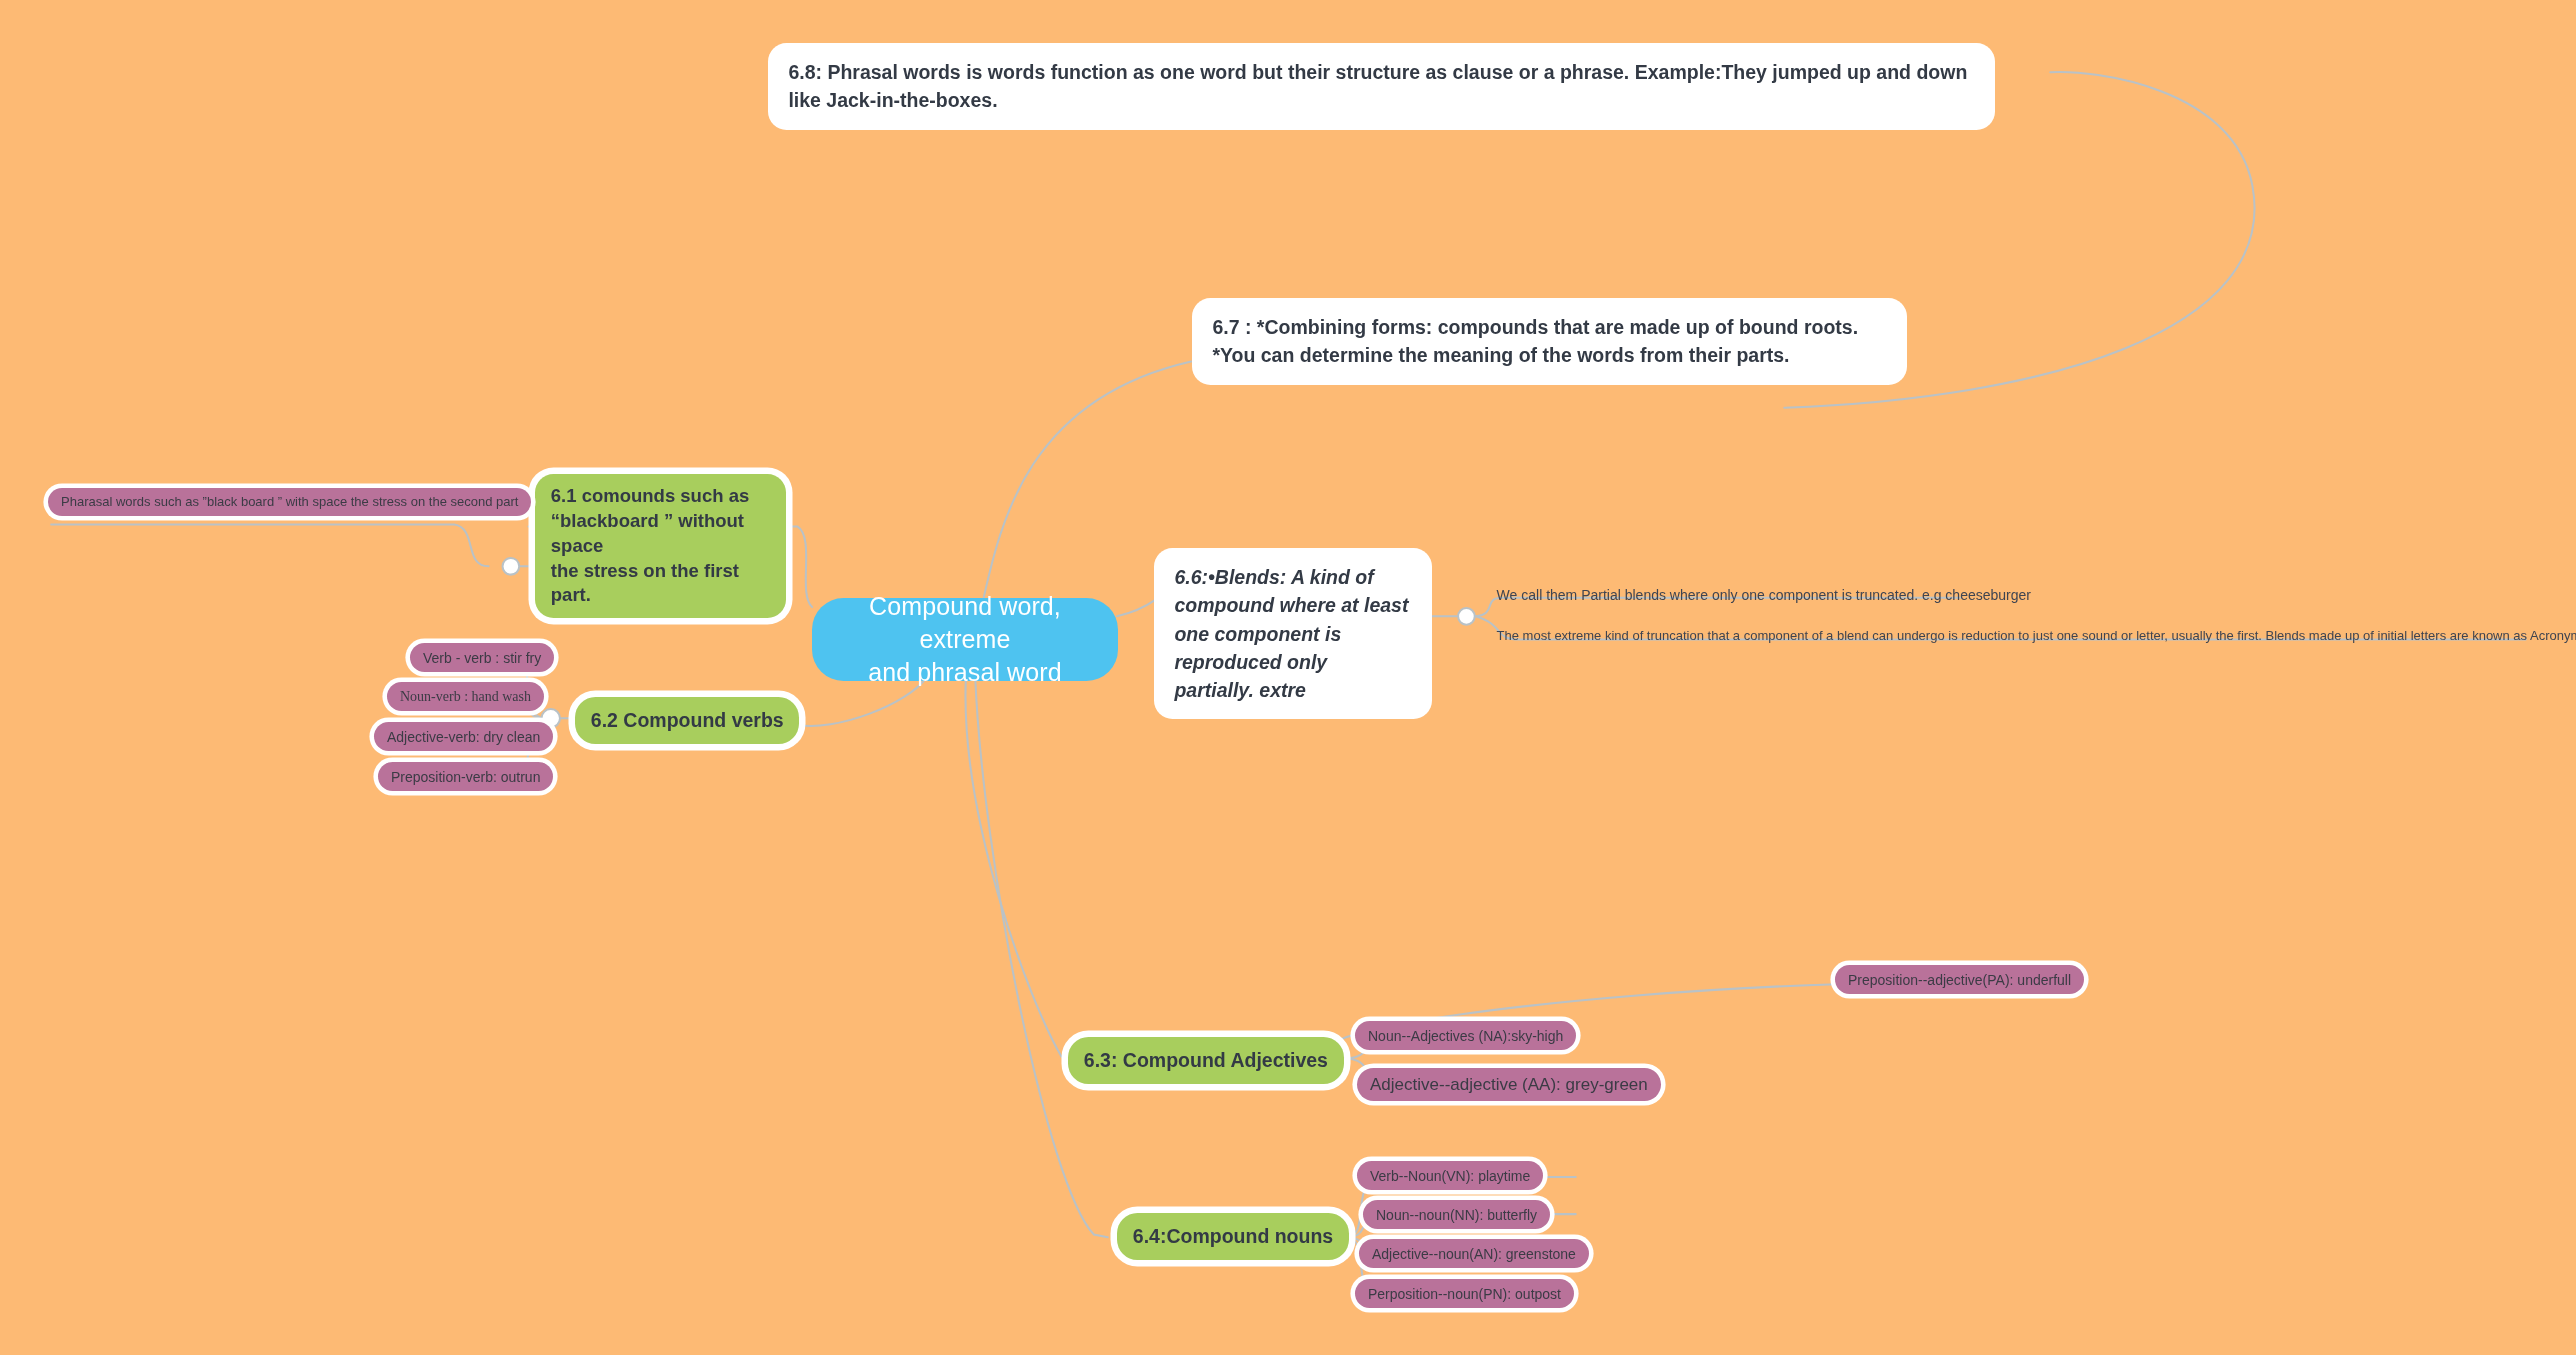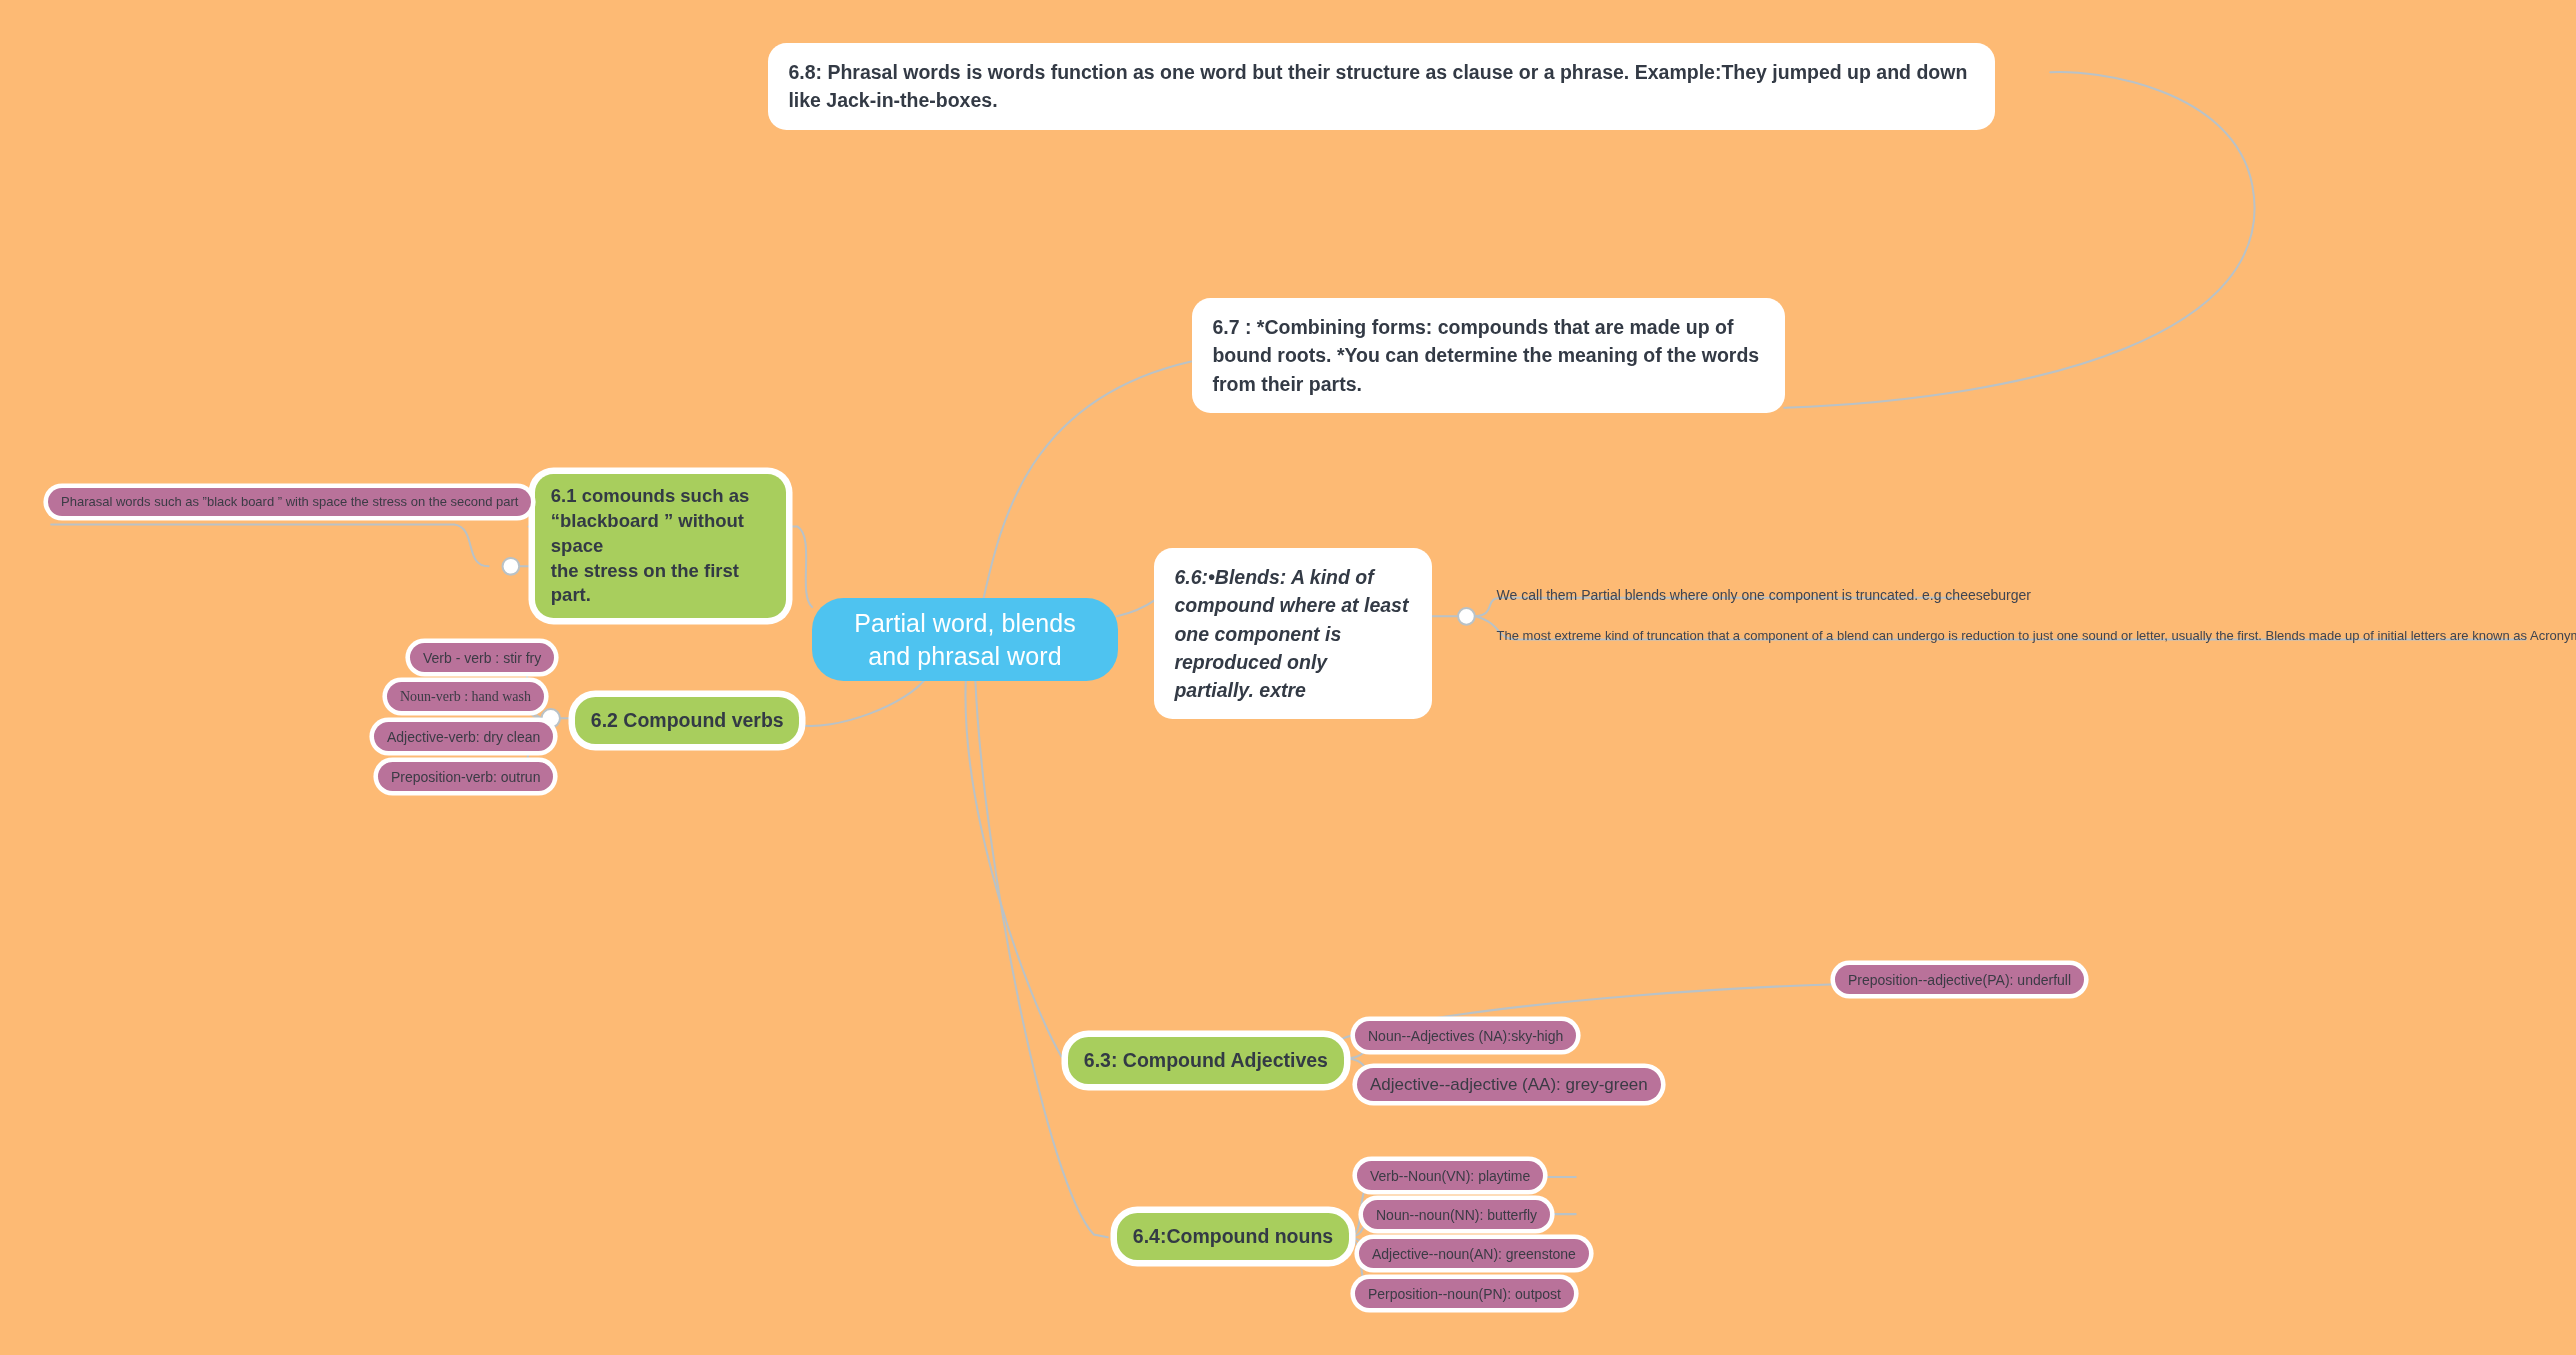--- a/index.html
+++ b/index.html
@@ -145,21 +145,21 @@
       <circle cx="594" cy="775" r="10"></circle>
       <circle cx="1444" cy="1142" r="9"></circle>
       <circle cx="1445" cy="1335" r="10"></circle>
     </g>
   </svg>
 
   <div class="node card" style="left:768px; top:43px; width:1227px; font-size:19.5px;">
     <span>6.8: Phrasal words is words function as one word but their structure as clause or a phrase. Example:They jumped up and down like Jack-in-the-boxes.</span>
   </div>
 
-  <div class="node card" style="left:1192px; top:298px; width:593px; font-size:19.5px; flex-direction:column; align-items:flex-start;">
+  <div class="node card" style="left:1192px; top:298px; width:715px; font-size:19.5px; flex-direction:column; align-items:flex-start;">
     <span>6.7 : *Combining forms: compounds that are made up of bound roots.</span>
     <span class="blank-line"></span>
     <span>*You can determine the meaning of the words from their parts.</span>
   </div>
 
   <div class="node card" style="left:1154px; top:548px; width:278px; font-size:19.5px; flex-direction:column; align-items:flex-start;font-style:italic;">
     <span>6.6:•Blends: A kind of</span>
     <span>compound where at least one</span>
     <span>component is reproduced only</span>
     <span>partially.</span>
@@ -167,21 +167,21 @@
   </div>
 
   <div class="node plain" style="left:1491px; top:584px; font-size:14px;">
     <span>We call them Partial blends where only one component is truncated. e.g cheeseburger</span>
   </div>
   <div class="node plain" style="left:1491px; top:626px; font-size:13px;">
     <span>The most extreme kind of truncation that a component of a blend can undergo is reduction to just one sound or letter, usually the first. Blends made up of initial letters are known as Acronyms.</span>
   </div>
 
   <div class="node root" style="left:812px; top:598px; width:306px; height:83px; flex-direction:column;">
-    <span>Partial word, blends</span>
+    <span>Compound word, extreme</span>
     <span>and phrasal word</span>
   </div>
 
   <div class="node green multiline" style="left:535px; top:474px; width:251px; font-size:18.5px; flex-direction:column; align-items:flex-start;">
     <span>6.1 comounds such as</span>
     <span>“blackboard ” without space</span>
     <span>the stress on the first part.</span>
   </div>
 
   <div class="node pink" style="left:48px; top:488px; font-size:13px;">

